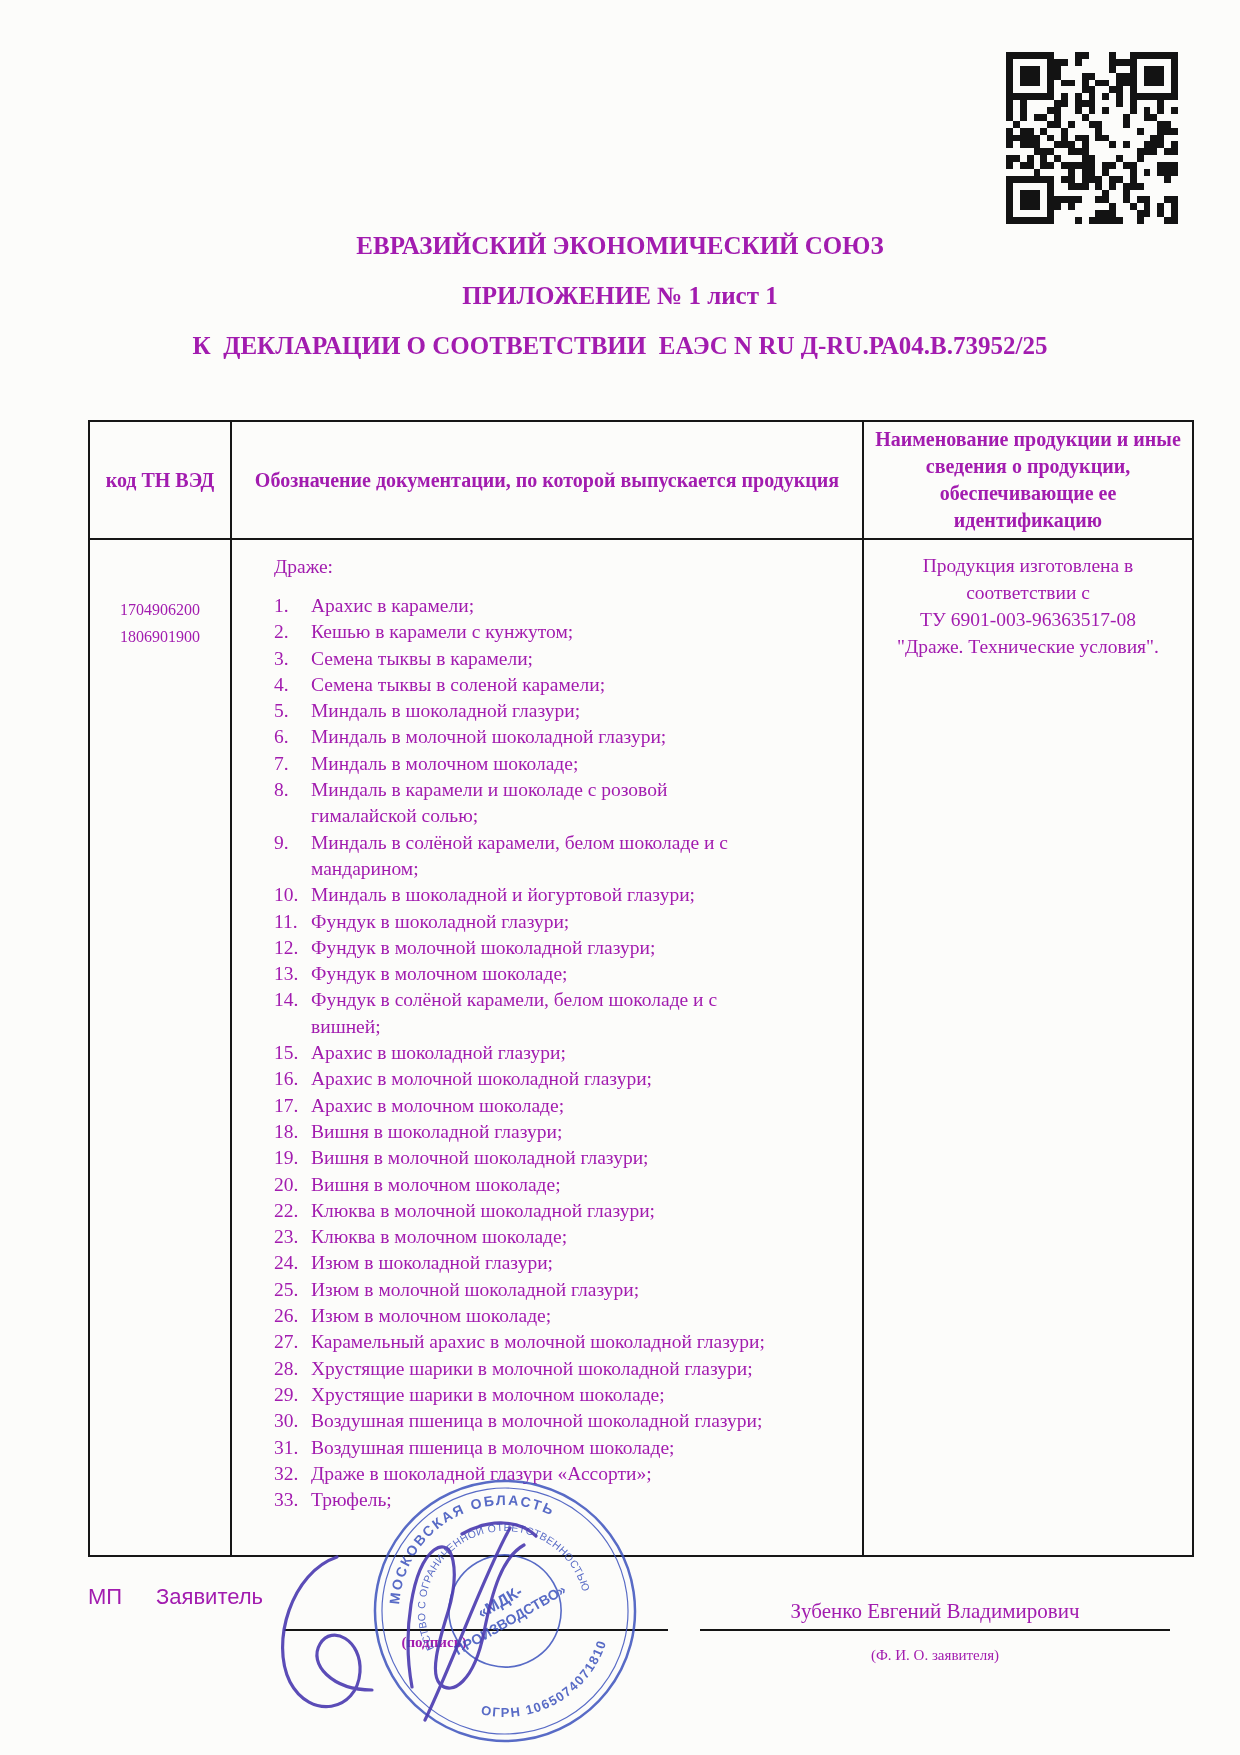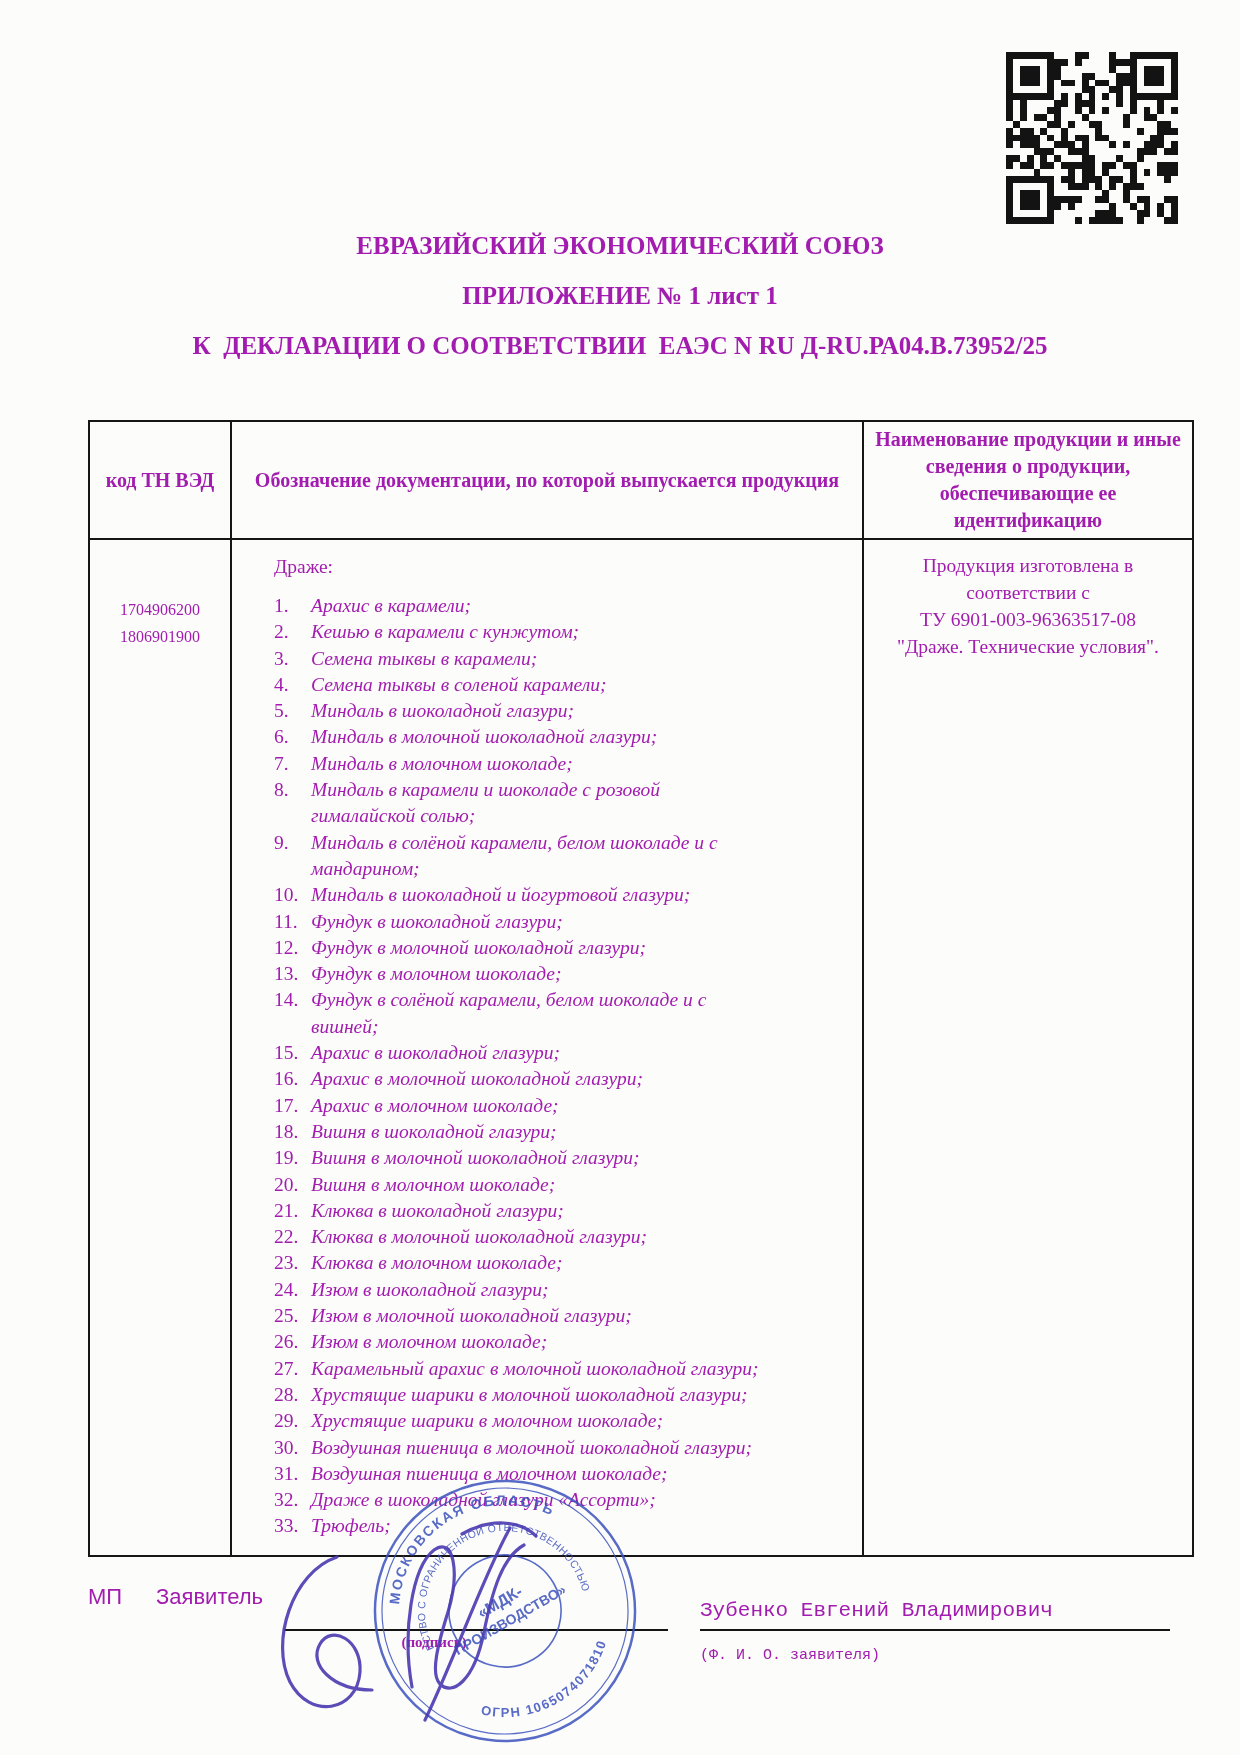--- a/index.html
+++ b/index.html
@@ -29,27 +29,27 @@
     display:flex;align-items:center;justify-content:center;text-align:center;
     font-weight:bold;font-size:20px;line-height:27px;padding:4px 8px;box-sizing:border-box;
   }
   .bcell{height:1015px;box-sizing:border-box;}
   .codes-cell{padding-top:56px;text-align:center;font-size:16px;line-height:27px;}
   .items-cell{padding:14px 10px 0 42px;font-size:19.5px;}
   .doc-cell{padding:12px 8px 0 8px;text-align:center;font-size:19.5px;line-height:27px;}
   .group-title{line-height:26px;margin-bottom:13px;}
   .li{display:flex;line-height:26.3px;}
   .li .num{flex:0 0 37px;}
-  .li .txt{flex:1;white-space:pre-wrap;max-width:545px;font-style:italic;}
+  .li .txt{flex:1;white-space:pre-wrap;max-width:545px;}
   
   .mp{position:absolute;left:88px;top:1584px;font-family:"Liberation Sans","DejaVu Sans",sans-serif;font-size:22px;}
   .applicant{position:absolute;left:156px;top:1584px;font-family:"Liberation Sans","DejaVu Sans",sans-serif;font-size:22px;}
   .sig-line{position:absolute;left:284px;top:1629px;width:384px;border-top:2px solid #141414;}
   .sig-caption{position:absolute;left:284px;top:1634px;width:300px;text-align:center;font-size:15px;font-weight:bold;}
-  .fio{position:absolute;left:700px;top:1598px;width:470px;font-family:Liberation Mono, monospace;}
+  .fio{position:absolute;left:700px;top:1598px;width:470px;text-align:center;}
   .fio-name{font-size:21px;line-height:26px;}
   .fio-rule{border-top:2px solid #141414;margin-top:5px;}
   .fio-caption{font-size:15px;margin-top:16px;}
   
   .stamp{position:absolute;left:338px;top:1444px;width:334px;height:334px;opacity:.85;}
   .signature{position:absolute;left:262px;top:1512px;width:330px;height:230px;opacity:.9;}
 </style>
 </head>
 <body>
 
@@ -373,24 +373,20 @@
           </div>
           <div class="li">
             <span class="num">19.</span>
             <span class="txt">Вишня в молочной шоколадной глазури;</span>
           </div>
           <div class="li">
             <span class="num">20.</span>
             <span class="txt">Вишня в молочном шоколаде;</span>
           </div>
           <div class="li">
-            <span class="num">21.</span>
-            <span class="txt">Клюква в шоколадной глазури;</span>
-          </div>
-          <div class="li">
             <span class="num">22.</span>
             <span class="txt">Клюква в молочной шоколадной глазури;</span>
           </div>
           <div class="li">
             <span class="num">23.</span>
             <span class="txt">Клюква в молочном шоколаде;</span>
           </div>
           <div class="li">
             <span class="num">24.</span>
             <span class="txt">Изюм в шоколадной глазури;</span>

